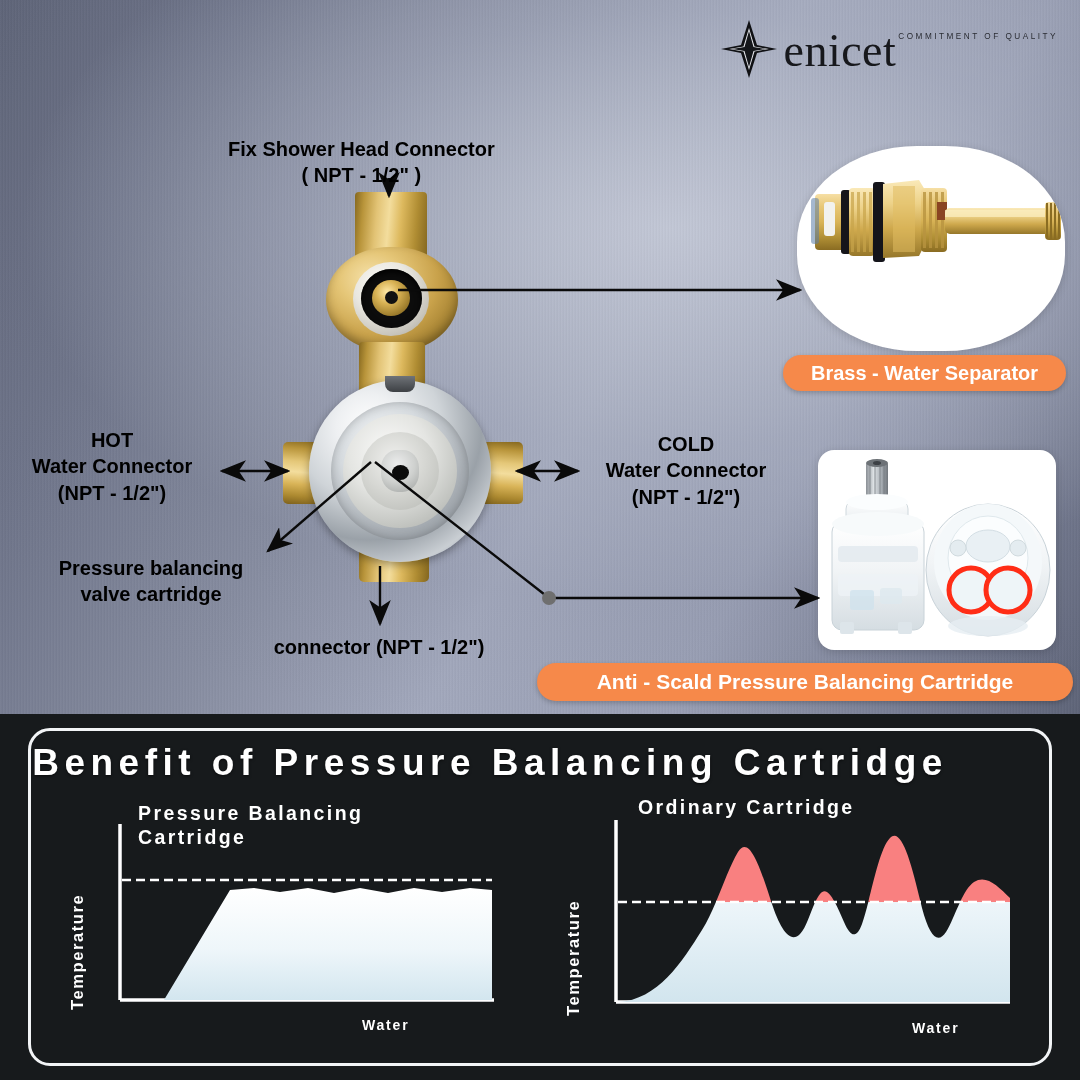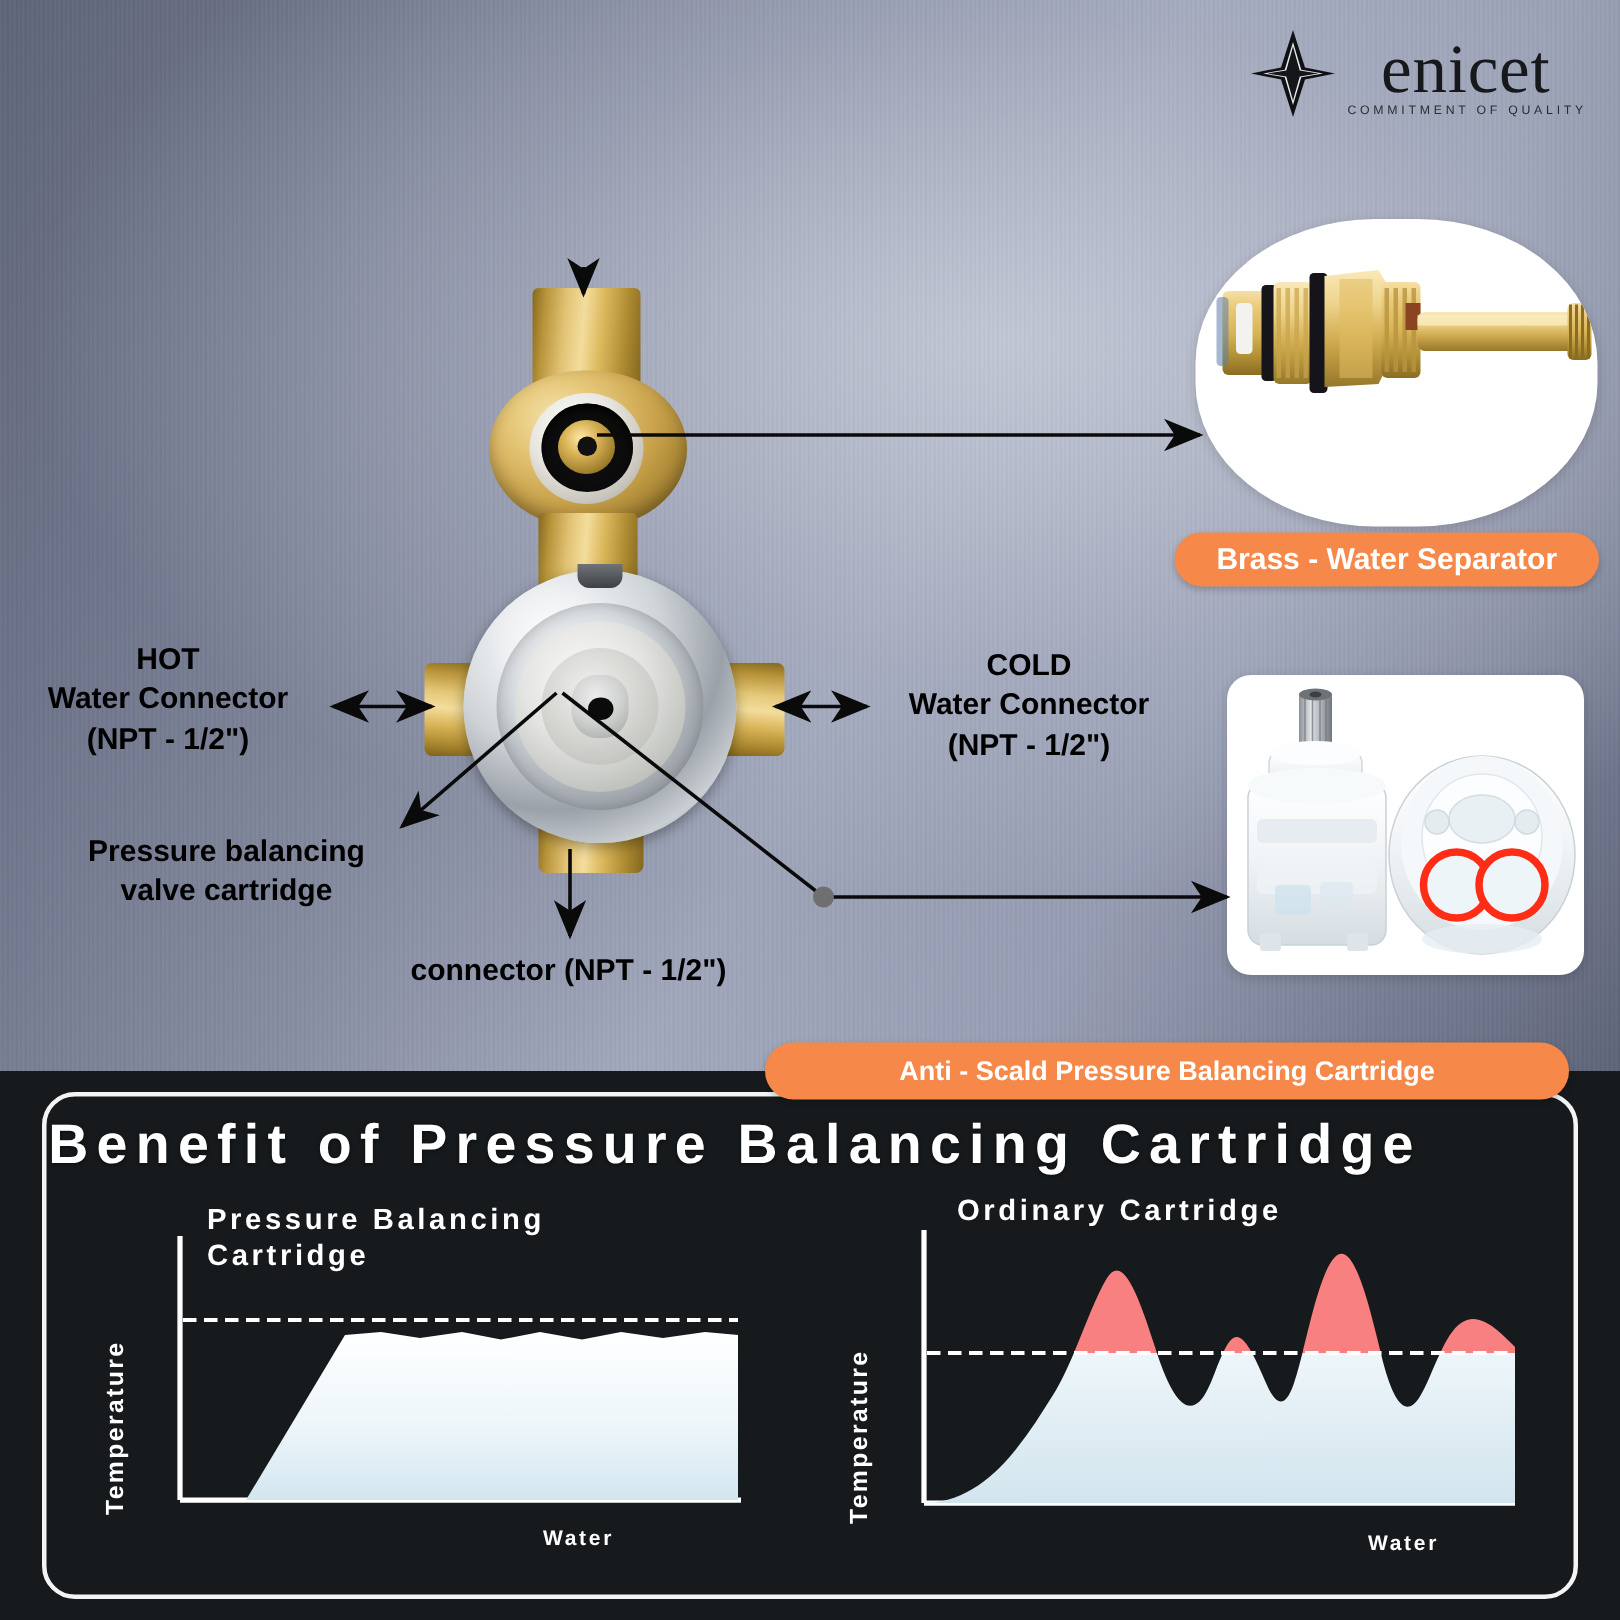--- a/index.html
+++ b/index.html
@@ -58,21 +58,21 @@
   
   #logo {
     position: absolute;
     right: 22px; top: 18px;
     display: flex;
     align-items: center;
     gap: 4px;
     z-index: 6;
   }
   #logo .mark { display: block; }
-  #logo .wordwrap { display: flex; flex-direction: column; align-items: center; }
+  #logo .wordwrap { display: flex; flex-direction: row; align-items: flex-start; }
   #logo .word {
     font-family: "Liberation Serif", serif;
     font-size: 46px;
     font-weight: 400;
     color: #17181c;
     line-height: 0.92;
     letter-spacing: 0.5px;
   }
   #logo .tag {
     font-size: 8.2px;
@@ -264,24 +264,23 @@
     z-index: 8;
     white-space: nowrap;
     box-shadow: 0 2px 5px rgba(0,0,0,0.22);
   }
   #badge-brass {
     left: 783px; top: 355px;
     width: 283px; height: 36px;
     font-size: 20px;
   }
   #badge-cartridge {
-    left: 510px; top: 663px;
+    left: 537px; top: 663px;
     width: 536px; height: 38px;
-    font-size: 18px;
-    margin-top: 32px;
+    font-size: 21px;
   }
 
   
   #leaders {
     position: absolute;
     left: 0; top: 0;
     width: 1080px; height: 714px;
     z-index: 6;
     pointer-events: none;
   }
@@ -510,20 +509,24 @@
       <line x1="517" y1="471" x2="578" y2="471" stroke="#0a0a0a" stroke-width="2.4" marker-start="url(#arwStart)" marker-end="url(#arw)"></line>
 
       <line x1="371" y1="462" x2="268" y2="551" stroke="#0a0a0a" stroke-width="2.4" marker-end="url(#arw)"></line>
 
       <line x1="380" y1="566" x2="380" y2="624" stroke="#0a0a0a" stroke-width="2.4" marker-end="url(#arw)"></line>
 
       <polyline points="375,462 549,598 818,598" fill="none" stroke="#0a0a0a" stroke-width="2.4" marker-end="url(#arw)"></polyline>
       <circle cx="549" cy="598" r="7" fill="#6f6f6f"></circle>
     </svg>
 
+    <div class="callout" id="callout-fix">
+      <div>Fix Shower Head Connector</div>
+      <div>( NPT - 1/2" )</div>
+    </div>
 
     <div class="callout" id="callout-hot">
       <div>HOT</div>
       <div>Water Connector</div>
       <div>(NPT - 1/2")</div>
     </div>
 
     <div class="callout" id="callout-cold">
       <div>COLD</div>
       <div>Water Connector</div>

